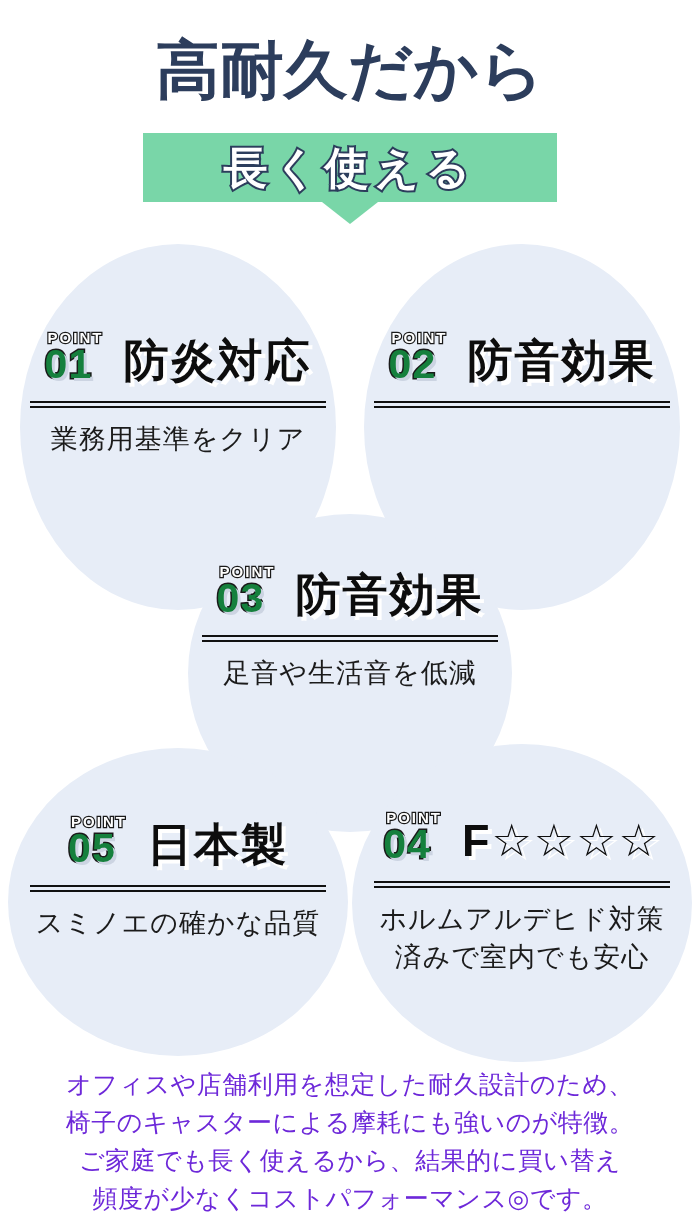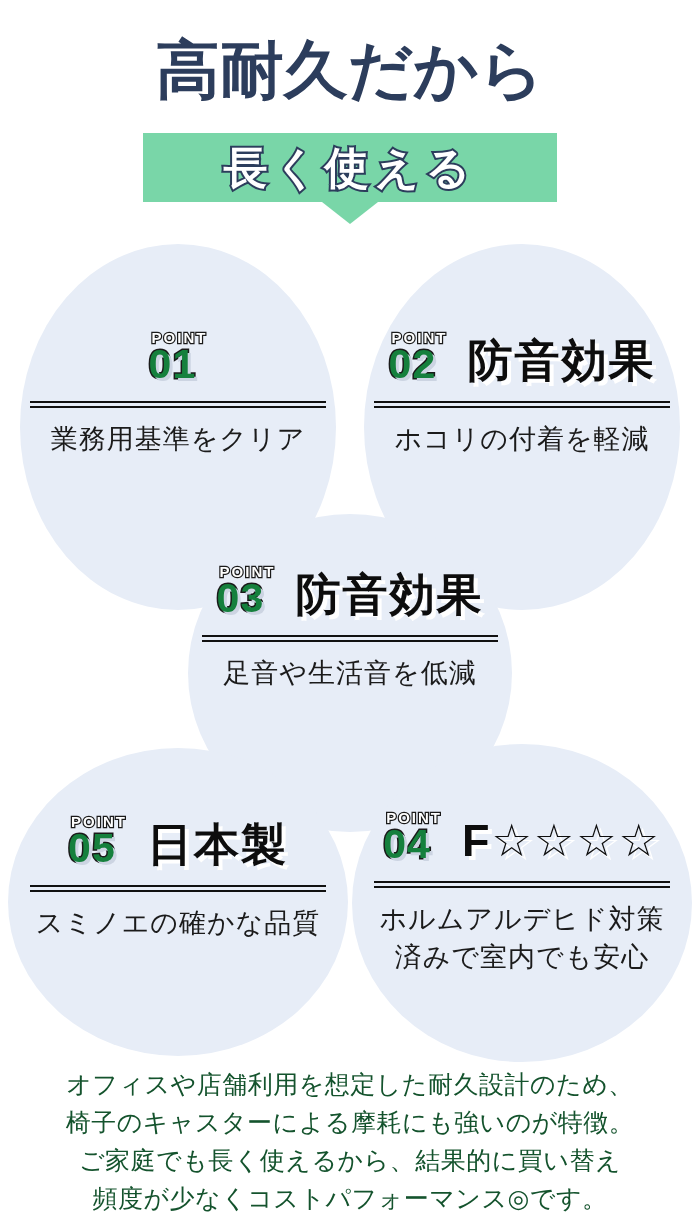--- a/index.html
+++ b/index.html
@@ -65,21 +65,21 @@
   .point-sub {
     margin-top:13px; font-family:"Liberation Serif","DejaVu Serif",serif;
     font-size:27px; color:#1b1b1b; text-align:center; line-height:1.4;
     white-space:pre-line; letter-spacing:1px;
   }
 
   
   .footer-text {
     position:absolute; top:1066px; left:0; width:700px;
     font-family:"Liberation Serif","DejaVu Serif",serif;
-    font-size:25px; line-height:38px; color:#14532d;
+    font-size:25px; line-height:38px; color:#6d28d9;
     text-align:center; white-space:pre-line; letter-spacing:0.5px;
   }
 </style>
 </head>
 <body>
 
 <div class="canvas">
 
   <h1 class="main-title">高耐久だから</h1>
 
@@ -87,35 +87,35 @@
     <span class="banner-text">長く使える</span>
   </div>
   <div class="banner-arrow"></div>
 
   <div class="circle" id="c1">
     <div class="head-row">
       <div class="num-block">
         <span class="point-label">POINT</span>
         <span class="point-number">01</span>
       </div>
+      <span class="point-title">防炎対応</span>
     </div>
     <div class="divider"></div>
     <div class="point-sub">業務用基準をクリア</div>
   </div>
 
   <div class="circle" id="c2">
     <div class="head-row">
       <div class="num-block">
         <span class="point-label">POINT</span>
         <span class="point-number">02</span>
       </div>
       <span class="point-title">防音効果</span>
     </div>
     <div class="divider"></div>
-    <div class="point-sub">ホコリの付着を軽減</div>
   </div>
 
   <div class="circle" id="c3">
     <div class="head-row">
       <div class="num-block">
         <span class="point-label">POINT</span>
         <span class="point-number">03</span>
       </div>
       <span class="point-title">防音効果</span>
     </div>

